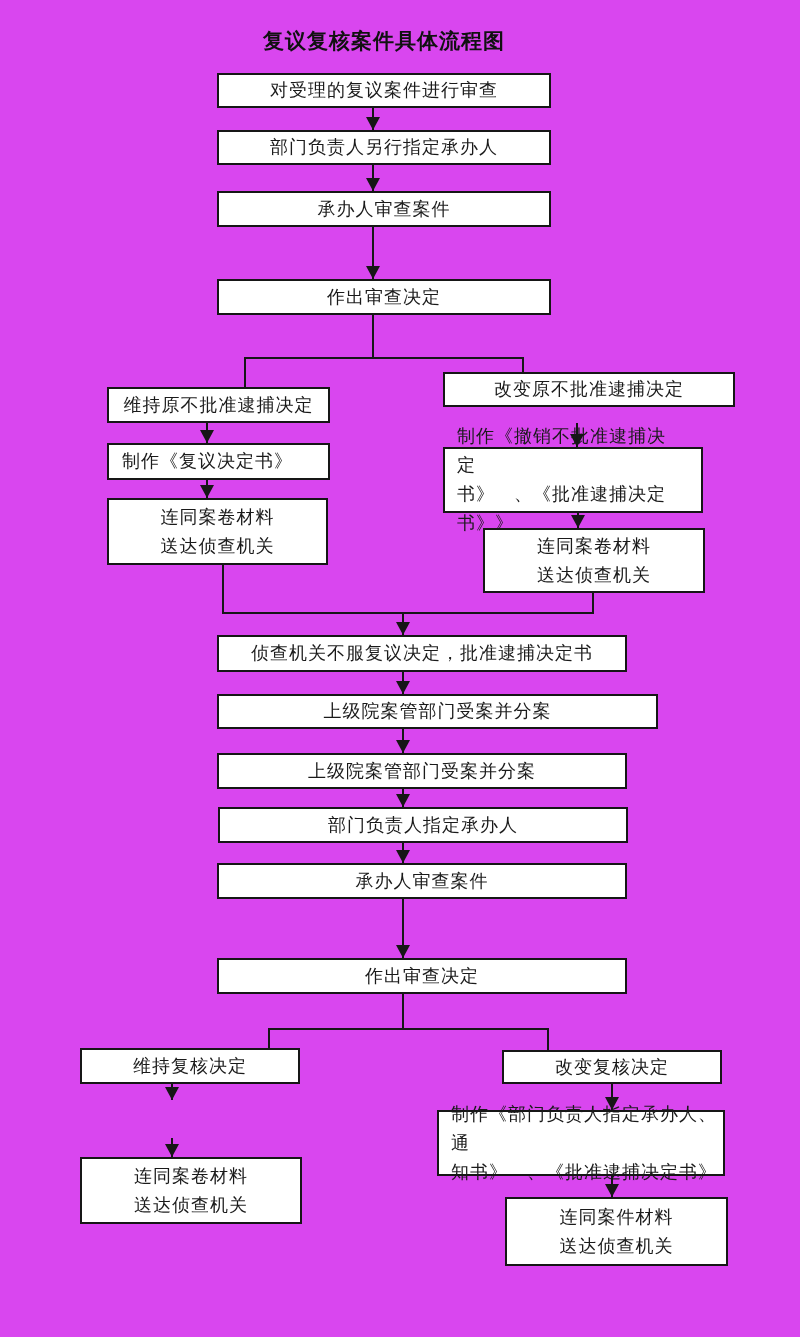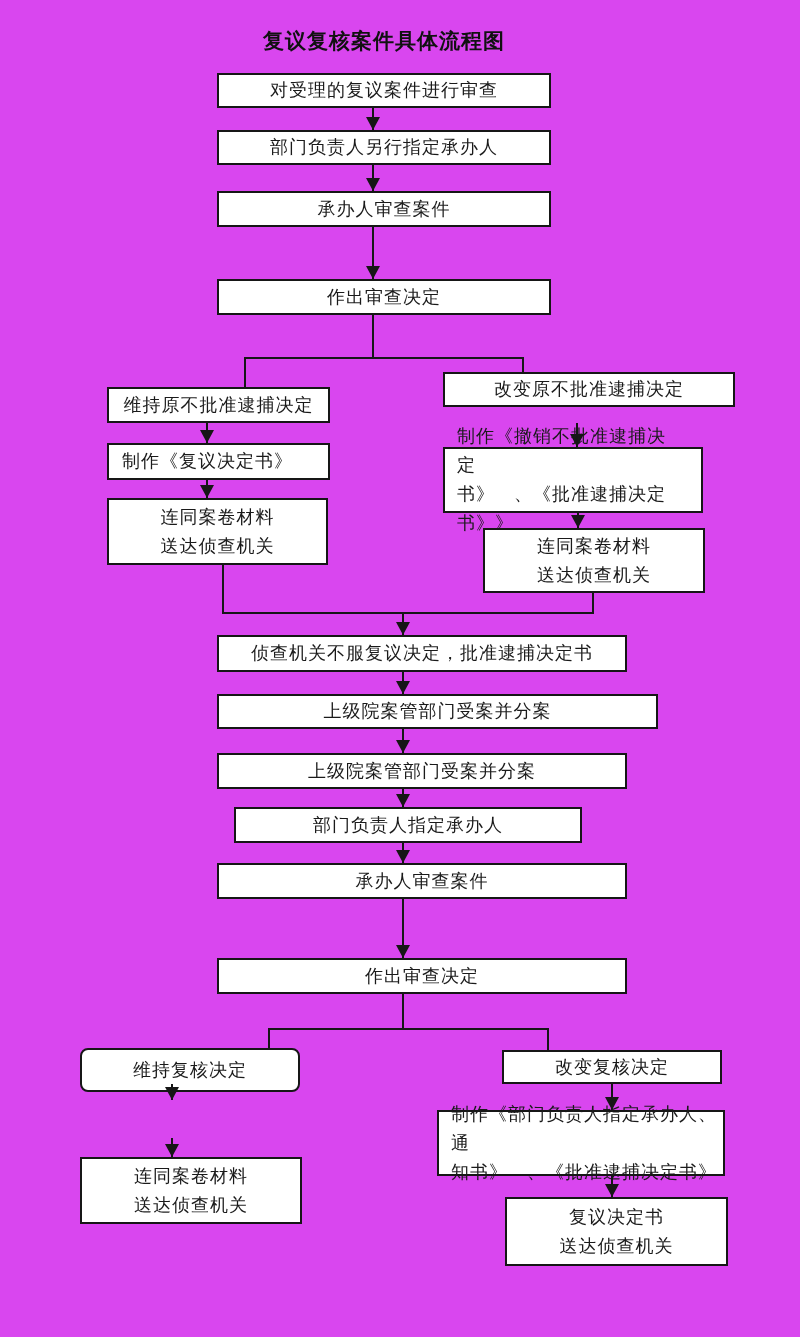--- a/index.html
+++ b/index.html
@@ -148,21 +148,21 @@
   <div class="vline" style="left:402px; top:729px; height:24px;"></div>
   <div class="arrow-head" style="left:396px; top:740px;"></div>
 
   <div class="box" style="left:217px; top:753px; width:410px; height:36px;">
     <span>上级院案管部门受案并分案</span>
   </div>
 
   <div class="vline" style="left:402px; top:789px; height:18px;"></div>
   <div class="arrow-head" style="left:396px; top:794px;"></div>
 
-  <div class="box" style="left:234px; top:807px; width:348px; height:36px;">
+  <div class="box" style="left:218px; top:807px; width:410px; height:36px;">
     <span>部门负责人指定承办人</span>
   </div>
 
   <div class="vline" style="left:402px; top:843px; height:20px;"></div>
   <div class="arrow-head" style="left:396px; top:850px;"></div>
 
   <div class="box" style="left:217px; top:863px; width:410px; height:36px;">
     <span>承办人审查案件</span>
   </div>
 
@@ -171,21 +171,21 @@
 
   <div class="box" style="left:217px; top:958px; width:410px; height:36px;">
     <span>作出审查决定</span>
   </div>
 
   <div class="vline" style="left:402px; top:994px; height:36px;"></div>
   <div class="hline" style="left:268px; top:1028px; width:281px;"></div>
   <div class="vline" style="left:268px; top:1028px; height:20px;"></div>
   <div class="vline" style="left:547px; top:1028px; height:22px;"></div>
 
-  <div class="box" style="left:80px; top:1048px; width:220px; height:44px;border-radius:8px;">
+  <div class="box" style="left:80px; top:1048px; width:220px; height:36px;">
     <span>维持复核决定</span>
   </div>
 
   <div class="vline" style="left:171px; top:1084px; height:16px;"></div>
   <div class="arrow-head" style="left:165px; top:1087px;"></div>
 
 
   <div class="vline" style="left:171px; top:1138px; height:19px;"></div>
   <div class="arrow-head" style="left:165px; top:1144px;"></div>
 
@@ -203,17 +203,17 @@
 
   <div class="box align-left" style="left:437px; top:1110px; width:288px; height:66px; padding-left:12px; padding-right:6px;">
     <span>制作《部门负责人指定承办人、通</span>
     <span>知书》　、《批准逮捕决定书》</span>
   </div>
 
   <div class="vline" style="left:611px; top:1176px; height:21px;"></div>
   <div class="arrow-head" style="left:605px; top:1184px;"></div>
 
   <div class="box" style="left:505px; top:1197px; width:223px; height:69px;">
-    <span>复议决定书</span>
+    <span>连同案件材料</span>
     <span>送达侦查机关</span>
   </div>
 
 </div>
 
 </body></html>

